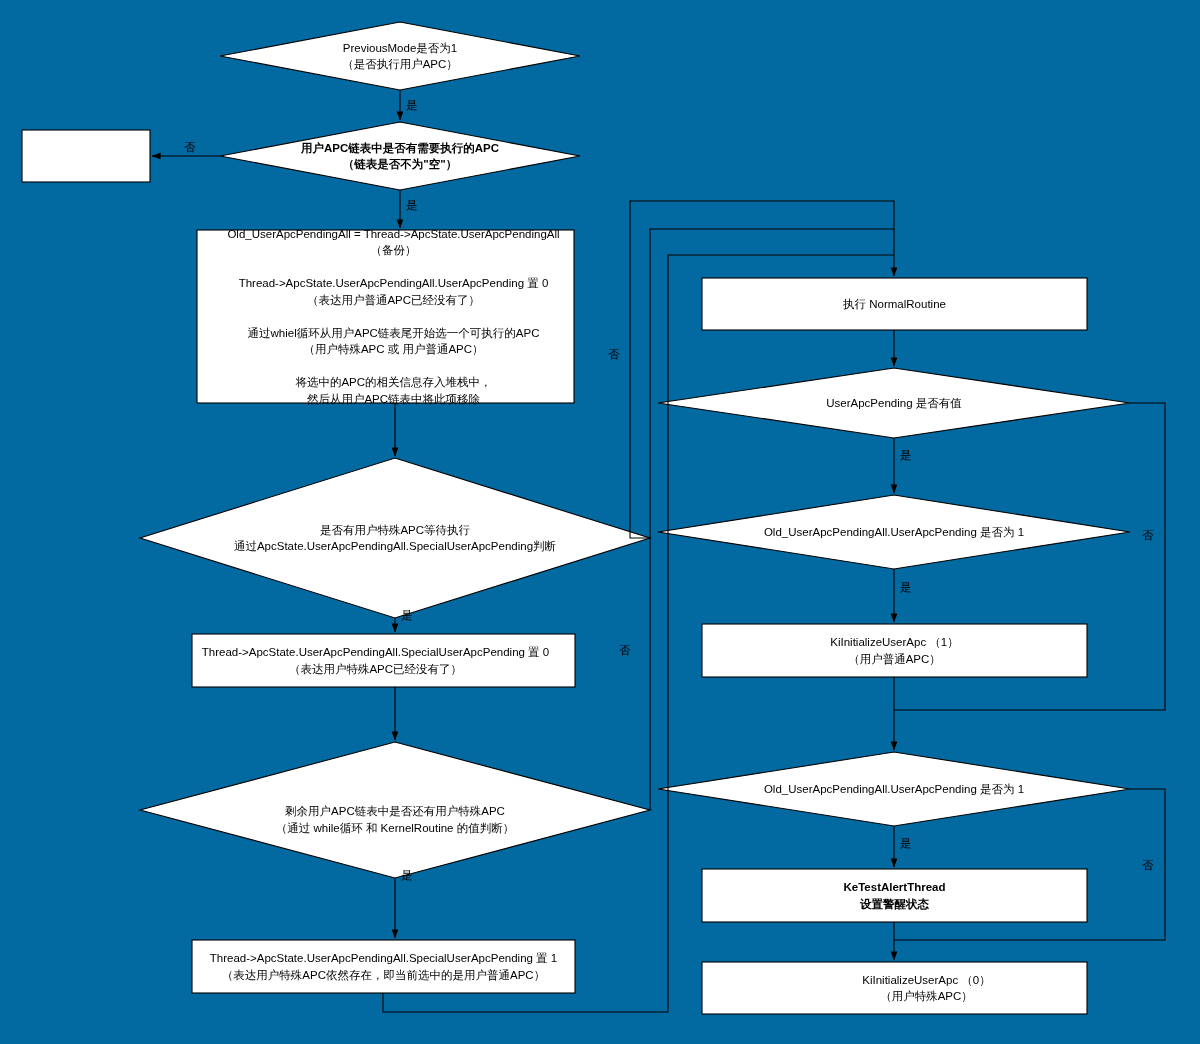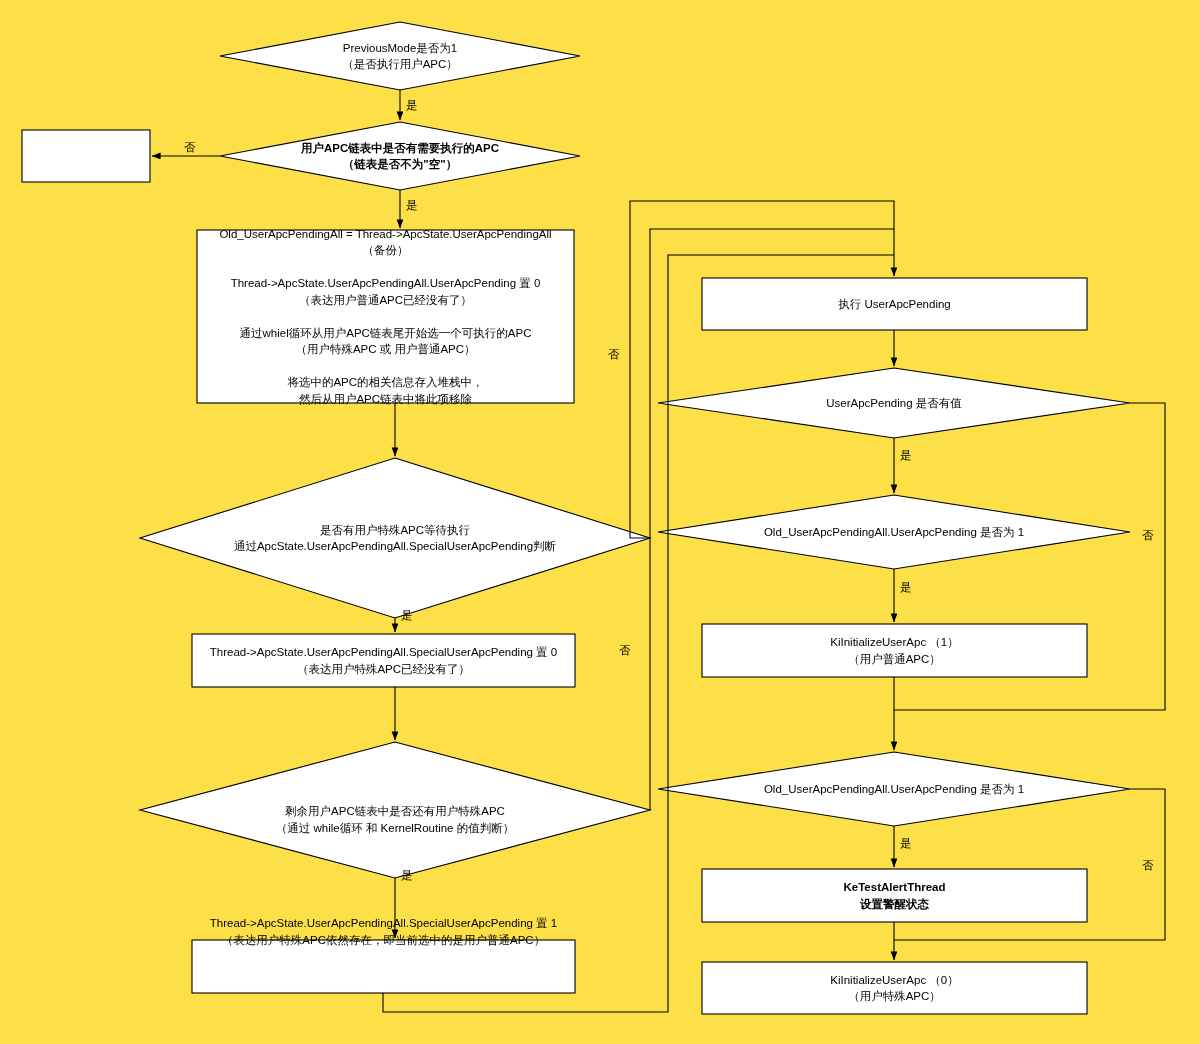--- a/index.html
+++ b/index.html
@@ -8,21 +8,21 @@
     padding: 0;
     background: #ffffff;
   }
   body {
     font-family: "Liberation Sans", "DejaVu Sans", sans-serif;
   }
   #flow-root {
     position: relative;
     width: 1200px;
     height: 1044px;
-    background: #fde047;
+    background: #0369a1;
     overflow: hidden;
   }
   svg.flow-canvas {
     position: absolute;
     top: 0;
     left: 0;
     width: 1200px;
     height: 1044px;
   }
   .shape-stroke {
@@ -144,56 +144,56 @@
     <span>PreviousMode是否为1
 （是否执行用户APC）</span>
   </div>
 
 
   <div class="node-text" style="left:240px; top:130px; width:320px; height:52px;font-weight:bold;">
     <span>用户APC链表中是否有需要执行的APC
 （链表是否不为"空"）</span>
   </div>
 
-  <div class="node-text proc-multi" style="left:197px; top:230px; width:377px; height:173px;">
+  <div class="node-text proc-multi" style="left:197px; top:230px; width:377px; height:173px;padding-left:8px;">
     <span>Old_UserApcPendingAll = Thread-&gt;ApcState.UserApcPendingAll
 （备份）
  
 Thread-&gt;ApcState.UserApcPendingAll.UserApcPending 置 0
 （表达用户普通APC已经没有了）
  
 通过whiel循环从用户APC链表尾开始选一个可执行的APC
 （用户特殊APC 或 用户普通APC）
  
 将选中的APC的相关信息存入堆栈中，
 然后从用户APC链表中将此项移除</span>
   </div>
 
   <div class="node-text" style="left:160px; top:512px; width:470px; height:52px;">
     <span>是否有用户特殊APC等待执行
 通过ApcState.UserApcPendingAll.SpecialUserApcPending判断</span>
   </div>
 
-  <div class="node-text" style="left:192px; top:634px; width:383px; height:53px;">
+  <div class="node-text" style="left:184px; top:634px; width:383px; height:53px;">
     <span>Thread-&gt;ApcState.UserApcPendingAll.SpecialUserApcPending 置 0
 （表达用户特殊APC已经没有了）</span>
   </div>
 
   <div class="node-text" style="left:165px; top:784px; width:460px; height:52px;align-items:flex-end;">
     <span>剩余用户APC链表中是否还有用户特殊APC
 （通过 while循环 和 KernelRoutine 的值判断）</span>
   </div>
 
-  <div class="node-text" style="left:192px; top:905px; width:383px; height:53px;justify-content:flex-end;">
+  <div class="node-text" style="left:192px; top:940px; width:383px; height:53px;justify-content:flex-end;">
     <span>Thread-&gt;ApcState.UserApcPendingAll.SpecialUserApcPending 置 1
 （表达用户特殊APC依然存在，即当前选中的是用户普通APC）</span>
   </div>
 
   <div class="node-text" style="left:702px; top:278px; width:385px; height:52px;">
-    <span>执行 UserApcPending</span>
+    <span>执行 NormalRoutine</span>
   </div>
 
   <div class="node-text" style="left:704px; top:392px; width:380px; height:22px;">
     <span>UserApcPending 是否有值</span>
   </div>
 
   <div class="node-text" style="left:684px; top:521px; width:420px; height:22px;">
     <span>Old_UserApcPendingAll.UserApcPending 是否为 1</span>
   </div>
 
@@ -204,21 +204,21 @@
 
   <div class="node-text" style="left:684px; top:778px; width:420px; height:22px;">
     <span>Old_UserApcPendingAll.UserApcPending 是否为 1</span>
   </div>
 
   <div class="node-text" style="left:702px; top:869px; width:385px; height:53px;font-weight:bold;">
     <span>KeTestAlertThread
 设置警醒状态</span>
   </div>
 
-  <div class="node-text" style="left:702px; top:962px; width:385px; height:52px;">
+  <div class="node-text" style="left:702px; top:962px; width:385px; height:52px;padding-left:32px;">
     <span>KiInitializeUserApc （0）
 （用户特殊APC）</span>
   </div>
 
   <div class="edge-label" style="left:406px; top:98px;">
     <span>是</span>
   </div>
 
   <div class="edge-label" style="left:184px; top:140px;">
     <span>否</span>

